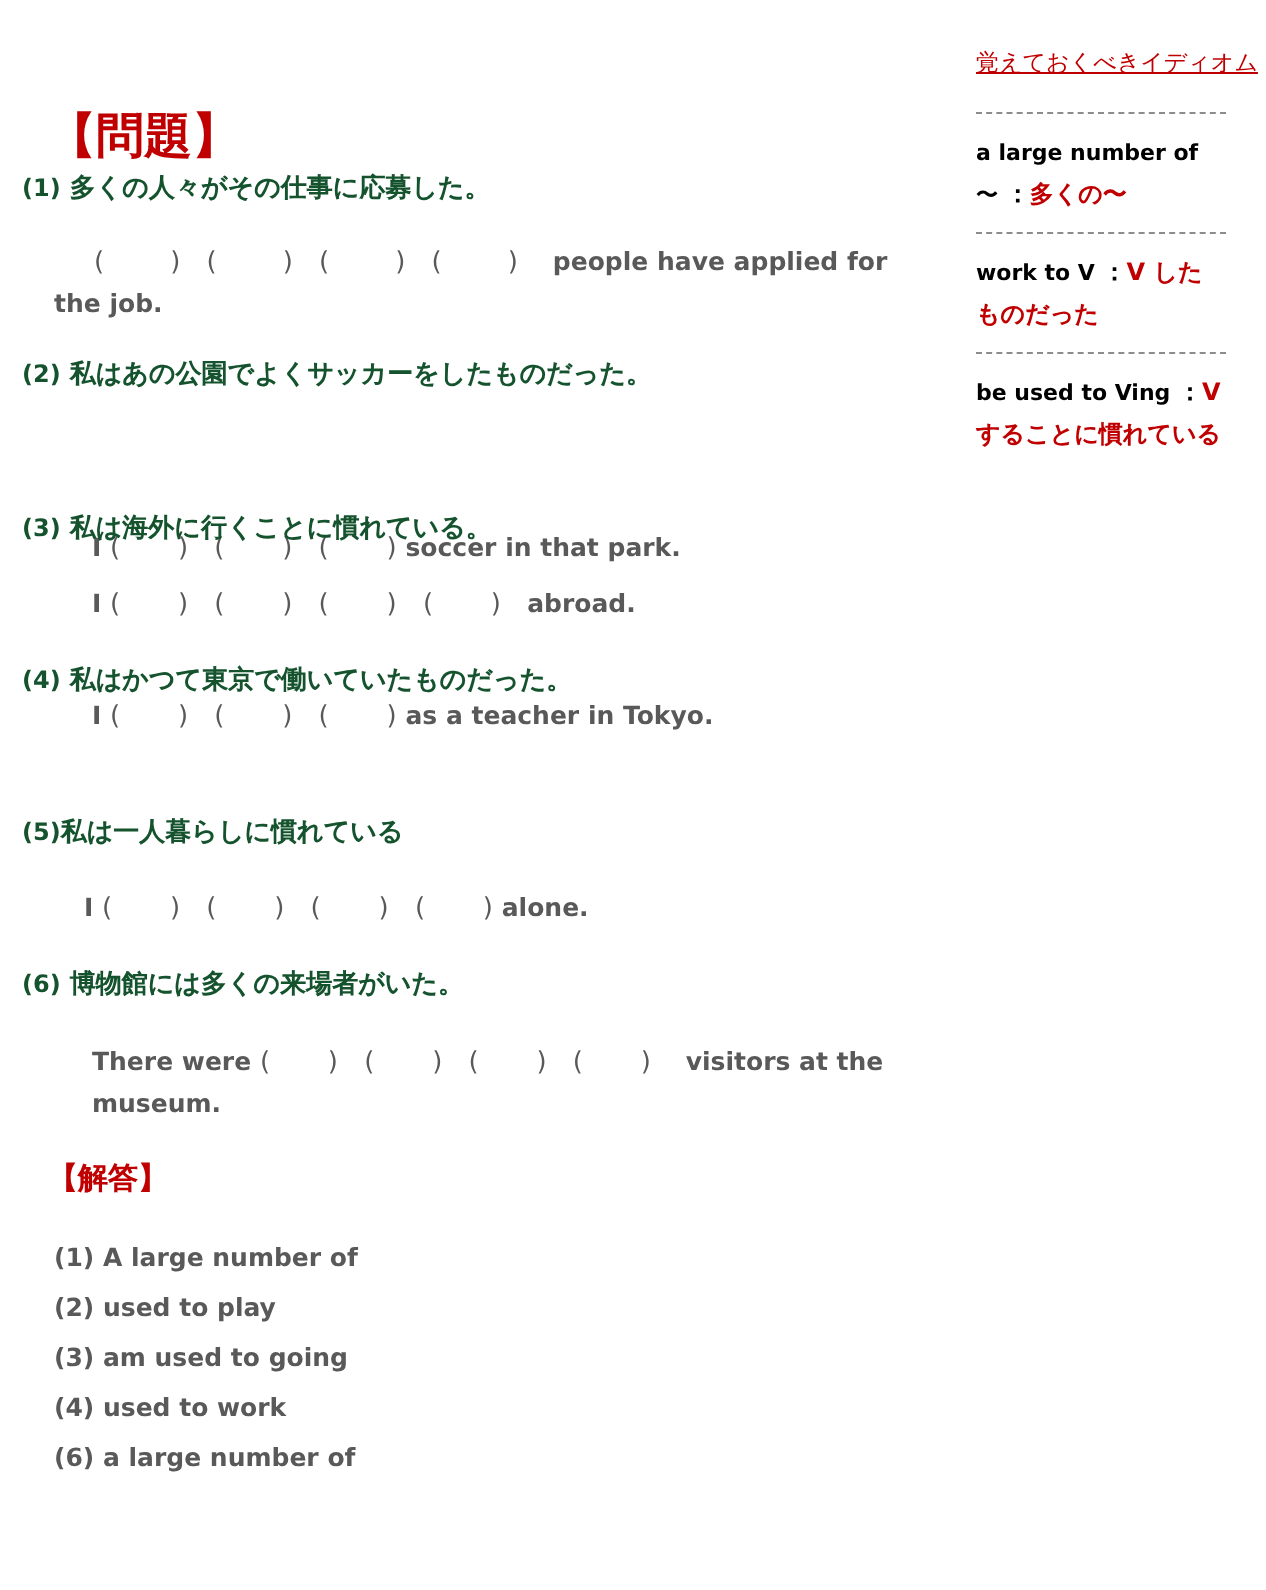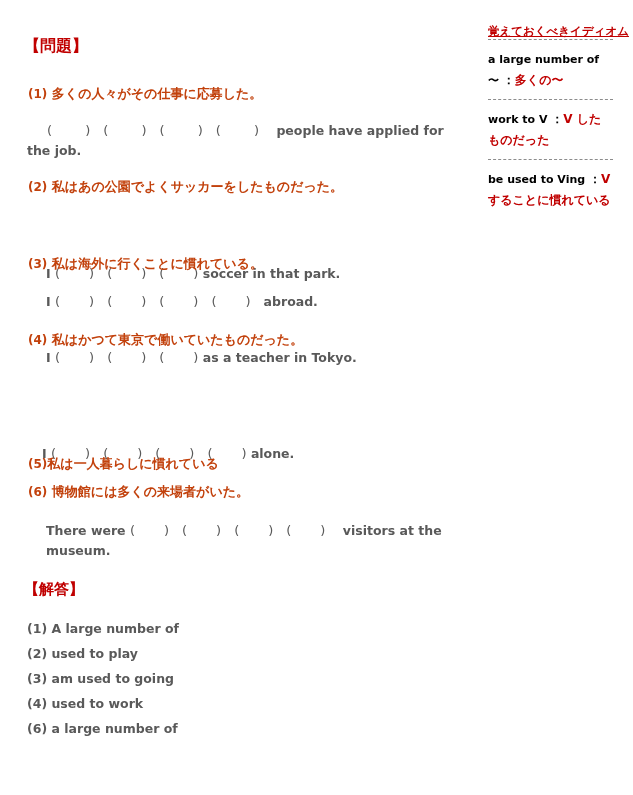--- a/index.html
+++ b/index.html
@@ -16,37 +16,37 @@
       color: #595959;
     }
     .section-title {
       position: absolute;
       left: 27px;
       color: #c00000;
       font-weight: bold;
       white-space: nowrap;
     }
     .title-problems {
-      top: 36px;
-      font-size: 16px;
+      top: 52px;
+      font-size: 24px;
       left: 24px;
       font-family: Liberation Mono, monospace;
     }
     .title-answers {
       top: 580px;
       font-size: 15px;
       left: 24px;
     }
     .question {
       position: absolute;
-      left: 28px;
+      left: 11px;
       font-size: 13px;
       font-weight: bold;
       white-space: nowrap;
-      color: #c2410c;
+      color: #14532d;
     }
     .q-num {
       font-size: 12px;
       font-weight: bold;
     }
     .blank-line {
       position: absolute;
       font-size: 12.5px;
       font-weight: bold;
       color: #595959;
@@ -77,24 +77,25 @@
     }
     .sidebar {
       position: absolute;
       left: 488px;
       top: 24px;
       width: 125px;
     }
     .sidebar-title {
       color: #c00000;
       font-size: 11.5px;
-      font-weight: bold;
+      font-weight: normal;
       text-decoration: underline;
       white-space: nowrap;
       display: block;
+      margin-bottom: 17px;
     }
     .divider {
       border: none;
       border-top: 1px dashed #8c8c8c;
       margin: 0;
       height: 0;
     }
     .idiom {
       padding: 9px 0 8px 0;
       font-size: 11px;
@@ -134,21 +135,21 @@
   <span>私は海外に行くことに慣れている。</span>
 </div>
 <div class="blank-line" style="top:292px; left:46px;"><span>I</span> <span class="paren">(&nbsp;&nbsp;&nbsp;&nbsp;&nbsp;&nbsp;&nbsp;)</span>&nbsp;&nbsp;&nbsp;<span class="paren">(&nbsp;&nbsp;&nbsp;&nbsp;&nbsp;&nbsp;&nbsp;)</span>&nbsp;&nbsp;&nbsp;<span class="paren">(&nbsp;&nbsp;&nbsp;&nbsp;&nbsp;&nbsp;&nbsp;)</span>&nbsp;&nbsp;&nbsp;<span class="paren">(&nbsp;&nbsp;&nbsp;&nbsp;&nbsp;&nbsp;&nbsp;)</span>&nbsp;&nbsp; <span>abroad.</span></div>
 
 <div class="question" style="top:331px;">
   <span class="q-num">(4)</span>
   <span>私はかつて東京で働いていたものだった。</span>
 </div>
 <div class="blank-line" style="top:348px; left:46px;"><span>I</span> <span class="paren">(&nbsp;&nbsp;&nbsp;&nbsp;&nbsp;&nbsp;&nbsp;)</span>&nbsp;&nbsp;&nbsp;<span class="paren">(&nbsp;&nbsp;&nbsp;&nbsp;&nbsp;&nbsp;&nbsp;)</span>&nbsp;&nbsp;&nbsp;<span class="paren">(&nbsp;&nbsp;&nbsp;&nbsp;&nbsp;&nbsp;&nbsp;)</span> <span>as a teacher in Tokyo.</span></div>
 
-<div class="question" style="top:407px;margin-top:48px;">
+<div class="question" style="top:407px;">
   <span class="q-num">(5)</span><span>私は一人暮らしに慣れている</span>
 </div>
 <div class="blank-line" style="top:444px; left:42px;"><span>I</span> <span class="paren">(&nbsp;&nbsp;&nbsp;&nbsp;&nbsp;&nbsp;&nbsp;)</span>&nbsp;&nbsp;&nbsp;<span class="paren">(&nbsp;&nbsp;&nbsp;&nbsp;&nbsp;&nbsp;&nbsp;)</span>&nbsp;&nbsp;&nbsp;<span class="paren">(&nbsp;&nbsp;&nbsp;&nbsp;&nbsp;&nbsp;&nbsp;)</span>&nbsp;&nbsp;&nbsp;<span class="paren">(&nbsp;&nbsp;&nbsp;&nbsp;&nbsp;&nbsp;&nbsp;)</span> <span>alone.</span></div>
 
 <div class="question" style="top:483px;">
   <span class="q-num">(6)</span>
   <span>博物館には多くの来場者がいた。</span>
 </div>
 <div class="blank-line wrap" style="top:521px; left:46px; width:420px;"><span>There were</span> <span class="paren">(&nbsp;&nbsp;&nbsp;&nbsp;&nbsp;&nbsp;&nbsp;)</span>&nbsp;&nbsp;&nbsp;<span class="paren">(&nbsp;&nbsp;&nbsp;&nbsp;&nbsp;&nbsp;&nbsp;)</span>&nbsp;&nbsp;&nbsp;<span class="paren">(&nbsp;&nbsp;&nbsp;&nbsp;&nbsp;&nbsp;&nbsp;)</span>&nbsp;&nbsp;&nbsp;<span class="paren">(&nbsp;&nbsp;&nbsp;&nbsp;&nbsp;&nbsp;&nbsp;)</span>&nbsp;&nbsp;&nbsp; <span>visitors at the museum.</span></div>
 

